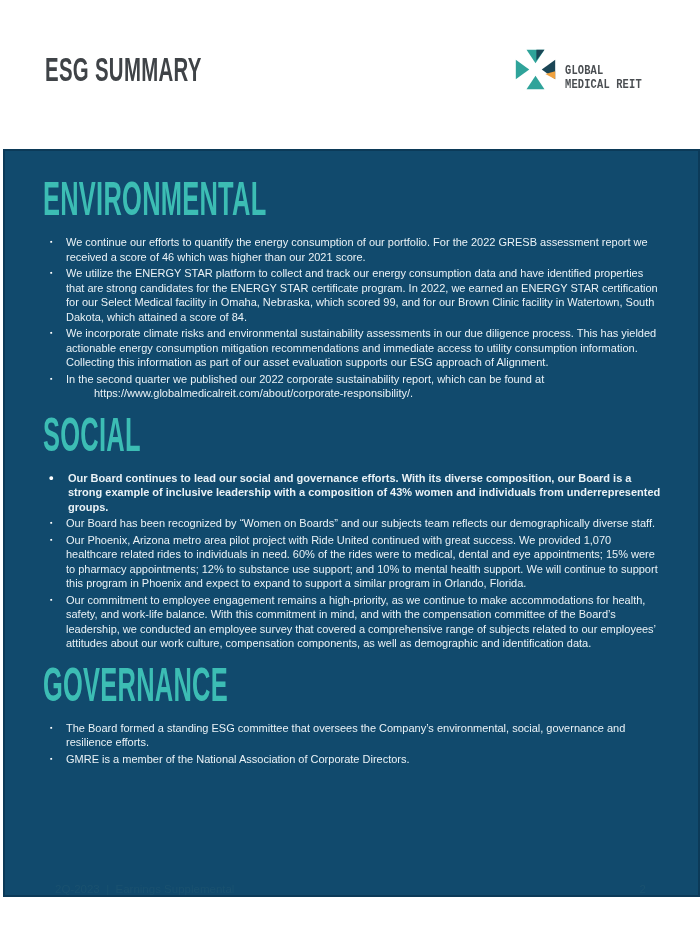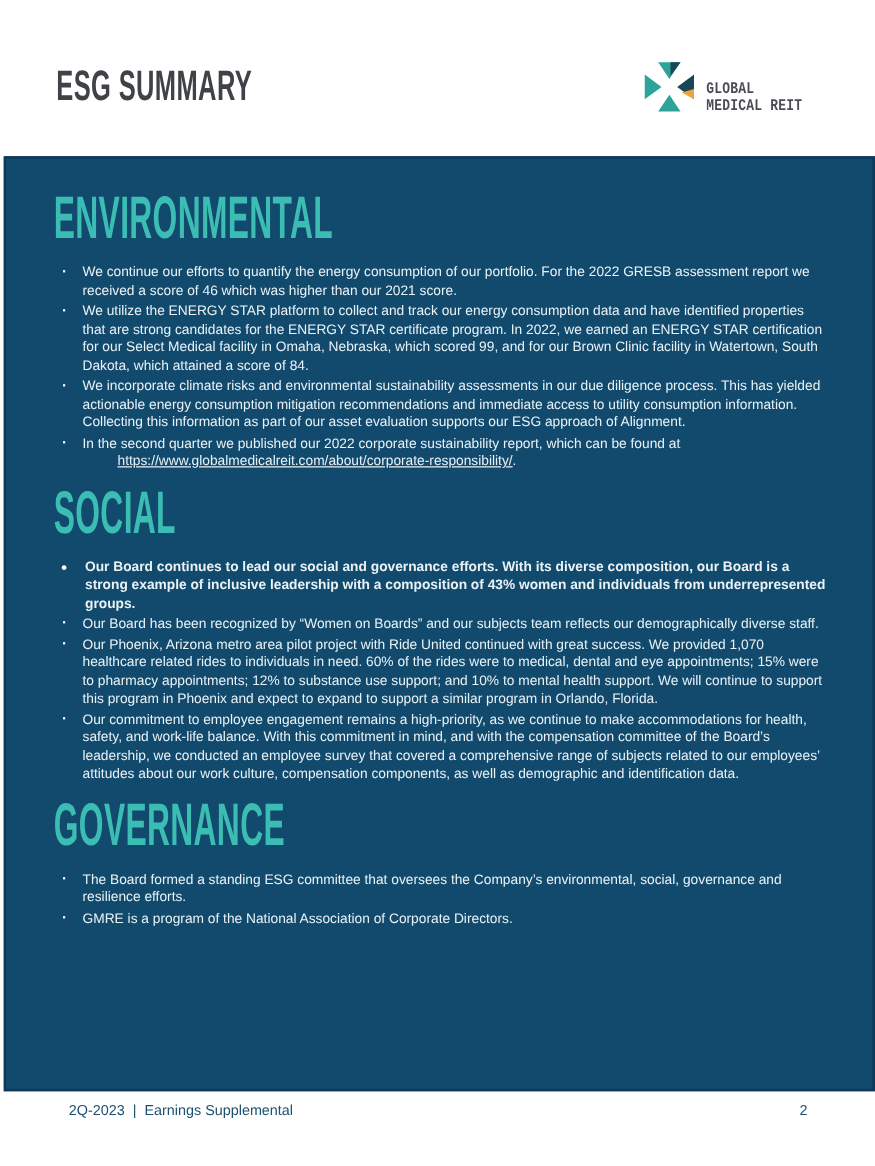--- a/index.html
+++ b/index.html
@@ -37,21 +37,21 @@
     font-size: 13px;
     line-height: 13.5px;
     color: #4A4E52;
     letter-spacing: 0.2px;
     white-space: nowrap;
     transform: scaleX(0.80);
     transform-origin: left center;
   }
   .panel {
     position: absolute;
-    top: 125px; left: 3px; right: 0;
+    top: 149px; left: 3px; right: 0;
     height: 748px;
     box-sizing: border-box;
     background: #114A6D;
     border: 2px solid #0C3A58;
     padding: 26px 36px 0 39px;
   }
   .section + .section { margin-top: 12px; }
   .section-heading {
     font-size: 48px;
     font-weight: bold;
@@ -88,21 +88,20 @@
   
   [data-name="section-social"] .bullet:first-child { padding-left: 18px; font-weight: bold; }
   [data-name="section-social"] .bullet:first-child::before {
     content: "•";
     font-size: 13px;
     line-height: 14.5px;
     left: -1px;
   }
   .link {
     color: #EAF2F6;
-    text-decoration: underline;
     cursor: pointer;
     padding-left: 28px;
   }
   .footer {
     position: absolute;
     top: 883px; left: 55px; right: 54px;
     display: flex;
     justify-content: space-between;
     align-items: center;
     font-size: 11.5px;
@@ -147,21 +146,21 @@
           <li class="bullet" data-name="bullet-item"><span data-name="bullet-text">Our Board continues to lead our social and governance efforts. With its diverse composition, our Board is a strong example of inclusive leadership with a composition of 43% women and individuals from underrepresented groups.</span></li>
           <li class="bullet" data-name="bullet-item"><span data-name="bullet-text">Our Board has been recognized by “Women on Boards” and our subjects team reflects our demographically diverse staff.</span></li>
           <li class="bullet" data-name="bullet-item"><span data-name="bullet-text">Our Phoenix, Arizona metro area pilot project with Ride United continued with great success. We provided 1,070 healthcare related rides to individuals in need.  60% of the rides were to medical, dental and eye appointments; 15% were to pharmacy appointments; 12% to substance use support; and 10% to mental health support. We will continue to support this program in Phoenix and expect to expand to support a similar program in Orlando, Florida.</span></li>
           <li class="bullet" data-name="bullet-item"><span data-name="bullet-text">Our commitment to employee engagement remains a high-priority, as we continue to make accommodations for health, safety, and work-life balance. With this commitment in mind, and with the compensation committee of the Board’s leadership, we conducted an employee survey that covered a comprehensive range of subjects related to our employees’ attitudes about our work culture, compensation components, as well as demographic and identification data.</span></li>
         </ul>
       </div>
       <div class="section" data-name="section-governance">
         <div class="section-heading" data-name="section-heading-governance">GOVERNANCE</div>
         <ul class="bullet-list" data-name="bullet-list-governance">
           <li class="bullet" data-name="bullet-item"><span data-name="bullet-text">The Board formed a standing ESG committee that oversees the Company’s environmental, social, governance and resilience efforts.</span></li>
-          <li class="bullet" data-name="bullet-item"><span data-name="bullet-text">GMRE is a program of the National Association of Corporate Directors.</span></li>
+          <li class="bullet" data-name="bullet-item"><span data-name="bullet-text">GMRE is a member of the National Association of Corporate Directors.</span></li>
         </ul>
       </div>
     </div>
 </div>
 
 <div class="footer" data-name="page-footer">
   <span class="footer-left" data-name="footer-document-label">2Q-2023  |  Earnings Supplemental</span>
   <span data-name="footer-page-number">2</span>
 </div>
 

